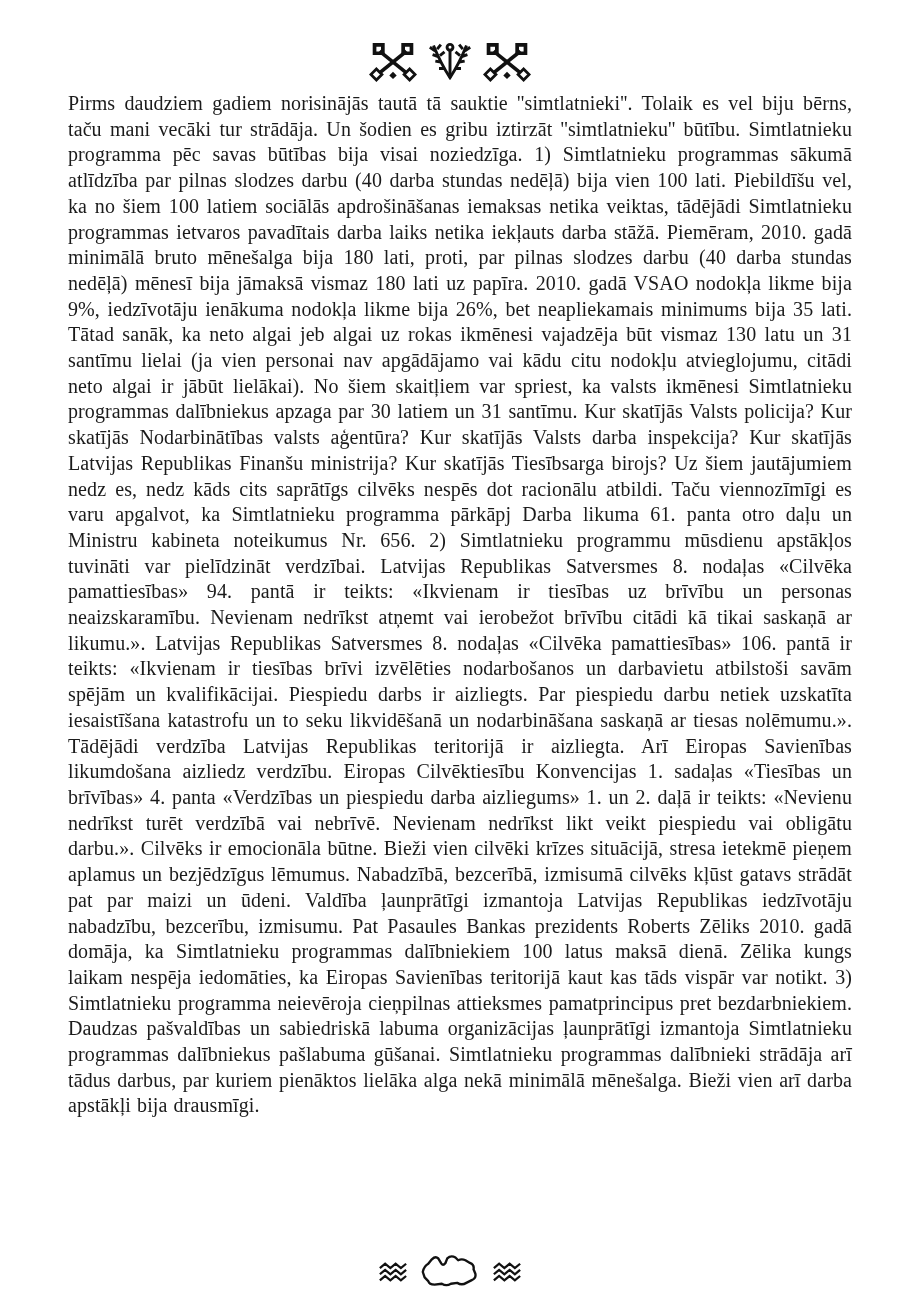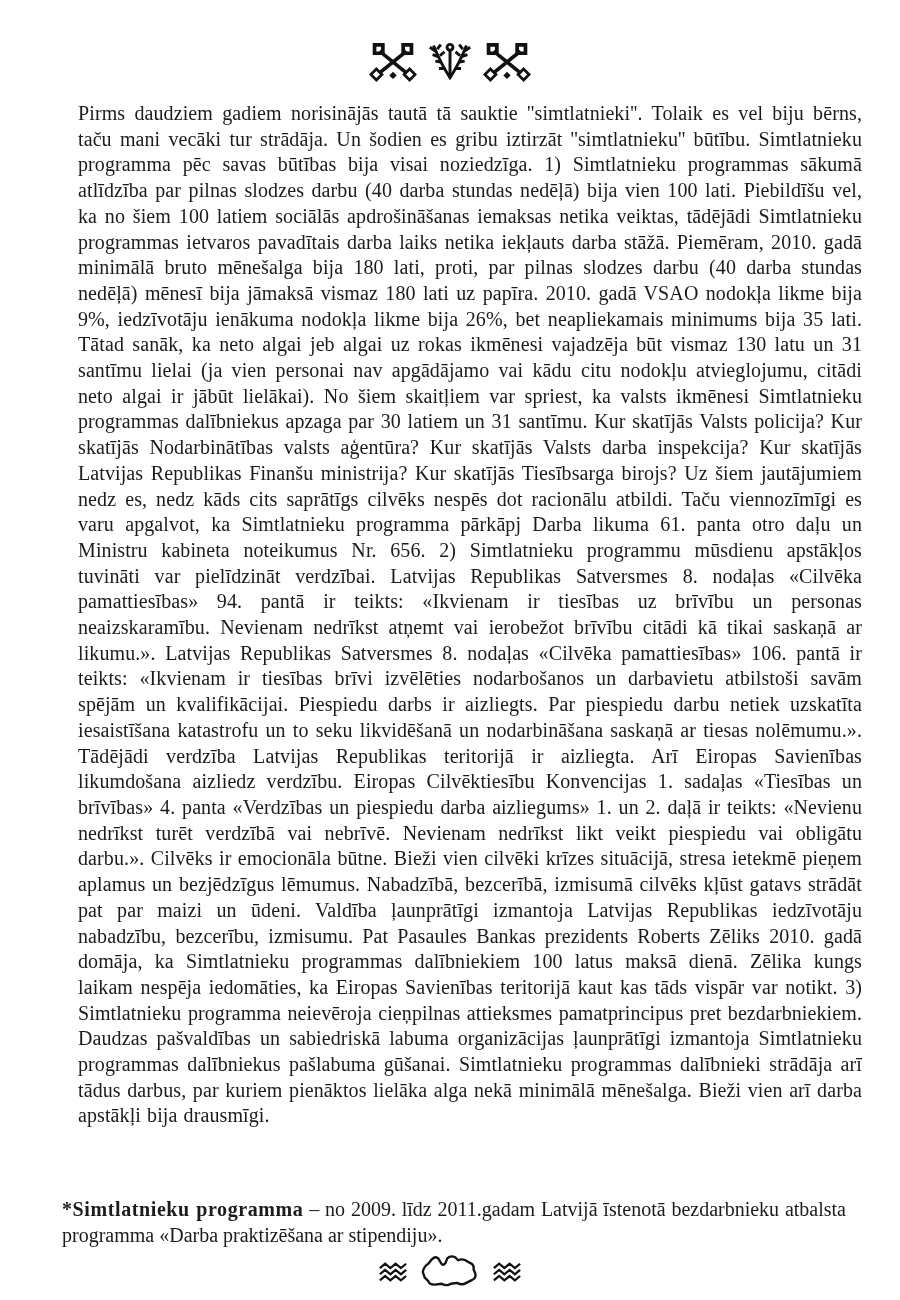--- a/index.html
+++ b/index.html
@@ -15,21 +15,21 @@
   .ornament-row {
     position: absolute; left: 0; width: 100%;
     display: flex; justify-content: center; align-items: center;
   }
   .ornament-row.top { top: 40px; gap: 9px; }
   .ornament-row.bottom { top: 1252px; gap: 13px; }
   .ornament-row svg { display: block; }
 
   .body-text {
     position: absolute; top: 85px; left: 62px; width: 784px;
-    margin: 16px;
+    margin: 6px;
     font-size: 20px; line-height: 25.7px;
     text-align: justify;
     letter-spacing: 0.1px;
     word-spacing: 1px;
   }
 
   .footnote {
     position: absolute; top: 1196px; left: 62px; width: 784px;
     margin: 0;
     font-size: 20px; line-height: 26px;
@@ -79,21 +79,20 @@
       <g stroke="#111111" stroke-width="3" fill="none">
         <path d="M8 30 L14 36 L8 42 L2 36 Z"></path>
         <path d="M44 30 L50 36 L44 42 L38 36 Z"></path>
       </g>
       <path d="M26 33 L30 37 L26 41 L22 37 Z" fill="#111111"></path>
     </svg>
   </div>
 
   <p class="body-text">Pirms daudziem gadiem norisinājās tautā tā sauktie ''simtlatnieki''. Tolaik es vel biju bērns, taču mani vecāki tur strādāja. Un šodien es gribu iztirzāt ''simtlatnieku'' būtību. Simtlatnieku programma pēc savas būtības bija visai noziedzīga. 1) Simtlatnieku programmas sākumā atlīdzība par pilnas slodzes darbu (40 darba stundas nedēļā) bija vien 100 lati. Piebildīšu vel, ka no šiem 100 latiem sociālās apdrošināšanas iemaksas netika veiktas, tādējādi Simtlatnieku programmas ietvaros pavadītais darba laiks netika iekļauts darba stāžā. Piemēram, 2010. gadā minimālā bruto mēnešalga bija 180 lati, proti, par pilnas slodzes darbu (40 darba stundas nedēļā) mēnesī bija jāmaksā vismaz 180 lati uz papīra. 2010. gadā VSAO nodokļa likme bija 9%, iedzīvotāju ienākuma nodokļa likme bija 26%, bet neapliekamais minimums bija 35 lati. Tātad sanāk, ka neto algai jeb algai uz rokas ikmēnesi vajadzēja būt vismaz 130 latu un 31 santīmu lielai (ja vien personai nav apgādājamo vai kādu citu nodokļu atvieglojumu, citādi neto algai ir jābūt lielākai). No šiem skaitļiem var spriest, ka valsts ikmēnesi Simtlatnieku programmas dalībniekus apzaga par 30 latiem un 31 santīmu. Kur skatījās Valsts policija? Kur skatījās Nodarbinātības valsts aģentūra? Kur skatījās Valsts darba inspekcija? Kur skatījās Latvijas Republikas Finanšu ministrija? Kur skatījās Tiesībsarga birojs? Uz šiem jautājumiem nedz es, nedz kāds cits saprātīgs cilvēks nespēs dot racionālu atbildi. Taču viennozīmīgi es varu apgalvot, ka Simtlatnieku programma pārkāpj Darba likuma 61. panta otro daļu un Ministru kabineta noteikumus Nr. 656. 2) Simtlatnieku programmu mūsdienu apstākļos tuvināti var pielīdzināt verdzībai. Latvijas Republikas Satversmes 8. nodaļas «Cilvēka pamattiesības» 94. pantā ir teikts: «Ikvienam ir tiesības uz brīvību un personas neaizskaramību. Nevienam nedrīkst atņemt vai ierobežot brīvību citādi kā tikai saskaņā ar likumu.». Latvijas Republikas Satversmes 8. nodaļas «Cilvēka pamattiesības» 106. pantā ir teikts: «Ikvienam ir tiesības brīvi izvēlēties nodarbošanos un darbavietu atbilstoši savām spējām un kvalifikācijai. Piespiedu darbs ir aizliegts. Par piespiedu darbu netiek uzskatīta iesaistīšana katastrofu un to seku likvidēšanā un nodarbināšana saskaņā ar tiesas nolēmumu.». Tādējādi verdzība Latvijas Republikas teritorijā ir aizliegta. Arī Eiropas Savienības likumdošana aizliedz verdzību. Eiropas Cilvēktiesību Konvencijas 1. sadaļas «Tiesības un brīvības» 4. panta «Verdzības un piespiedu darba aizliegums» 1. un 2. daļā ir teikts: «Nevienu nedrīkst turēt verdzībā vai nebrīvē. Nevienam nedrīkst likt veikt piespiedu vai obligātu darbu.». Cilvēks ir emocionāla būtne. Bieži vien cilvēki krīzes situācijā, stresa ietekmē pieņem aplamus un bezjēdzīgus lēmumus. Nabadzībā, bezcerībā, izmisumā cilvēks kļūst gatavs strādāt pat par maizi un ūdeni. Valdība ļaunprātīgi izmantoja Latvijas Republikas iedzīvotāju nabadzību, bezcerību, izmisumu. Pat Pasaules Bankas prezidents Roberts Zēliks 2010. gadā domāja, ka Simtlatnieku programmas dalībniekiem 100 latus maksā dienā. Zēlika kungs laikam nespēja iedomāties, ka Eiropas Savienības teritorijā kaut kas tāds vispār var notikt. 3) Simtlatnieku programma neievēroja cieņpilnas attieksmes pamatprincipus pret bezdarbniekiem. Daudzas pašvaldības un sabiedriskā labuma organizācijas ļaunprātīgi izmantoja Simtlatnieku programmas dalībniekus pašlabuma gūšanai. Simtlatnieku programmas dalībnieki strādāja arī tādus darbus, par kuriem pienāktos lielāka alga nekā minimālā mēnešalga. Bieži vien arī darba apstākļi bija drausmīgi.</p>
 
-  <p class="footnote"><strong>*Simtlatnieku programma</strong><span> – no 2009. līdz 2011.gadam Latvijā īstenotā bezdarbnieku atbalsta programma «Darba praktizēšana ar stipendiju».</span></p>
 
   <div class="ornament-row bottom">
     <svg viewBox="0 0 34 24" width="30" height="21">
       <g stroke="#111111" stroke-width="2.6" fill="none">
         <path d="M2 7 L8 2 L14 7 L20 2 L26 7 L32 2"></path>
         <path d="M2 14 L8 9 L14 14 L20 9 L26 14 L32 9"></path>
         <path d="M2 21 L8 16 L14 21 L20 16 L26 21 L32 16"></path>
       </g>
     </svg>
 

